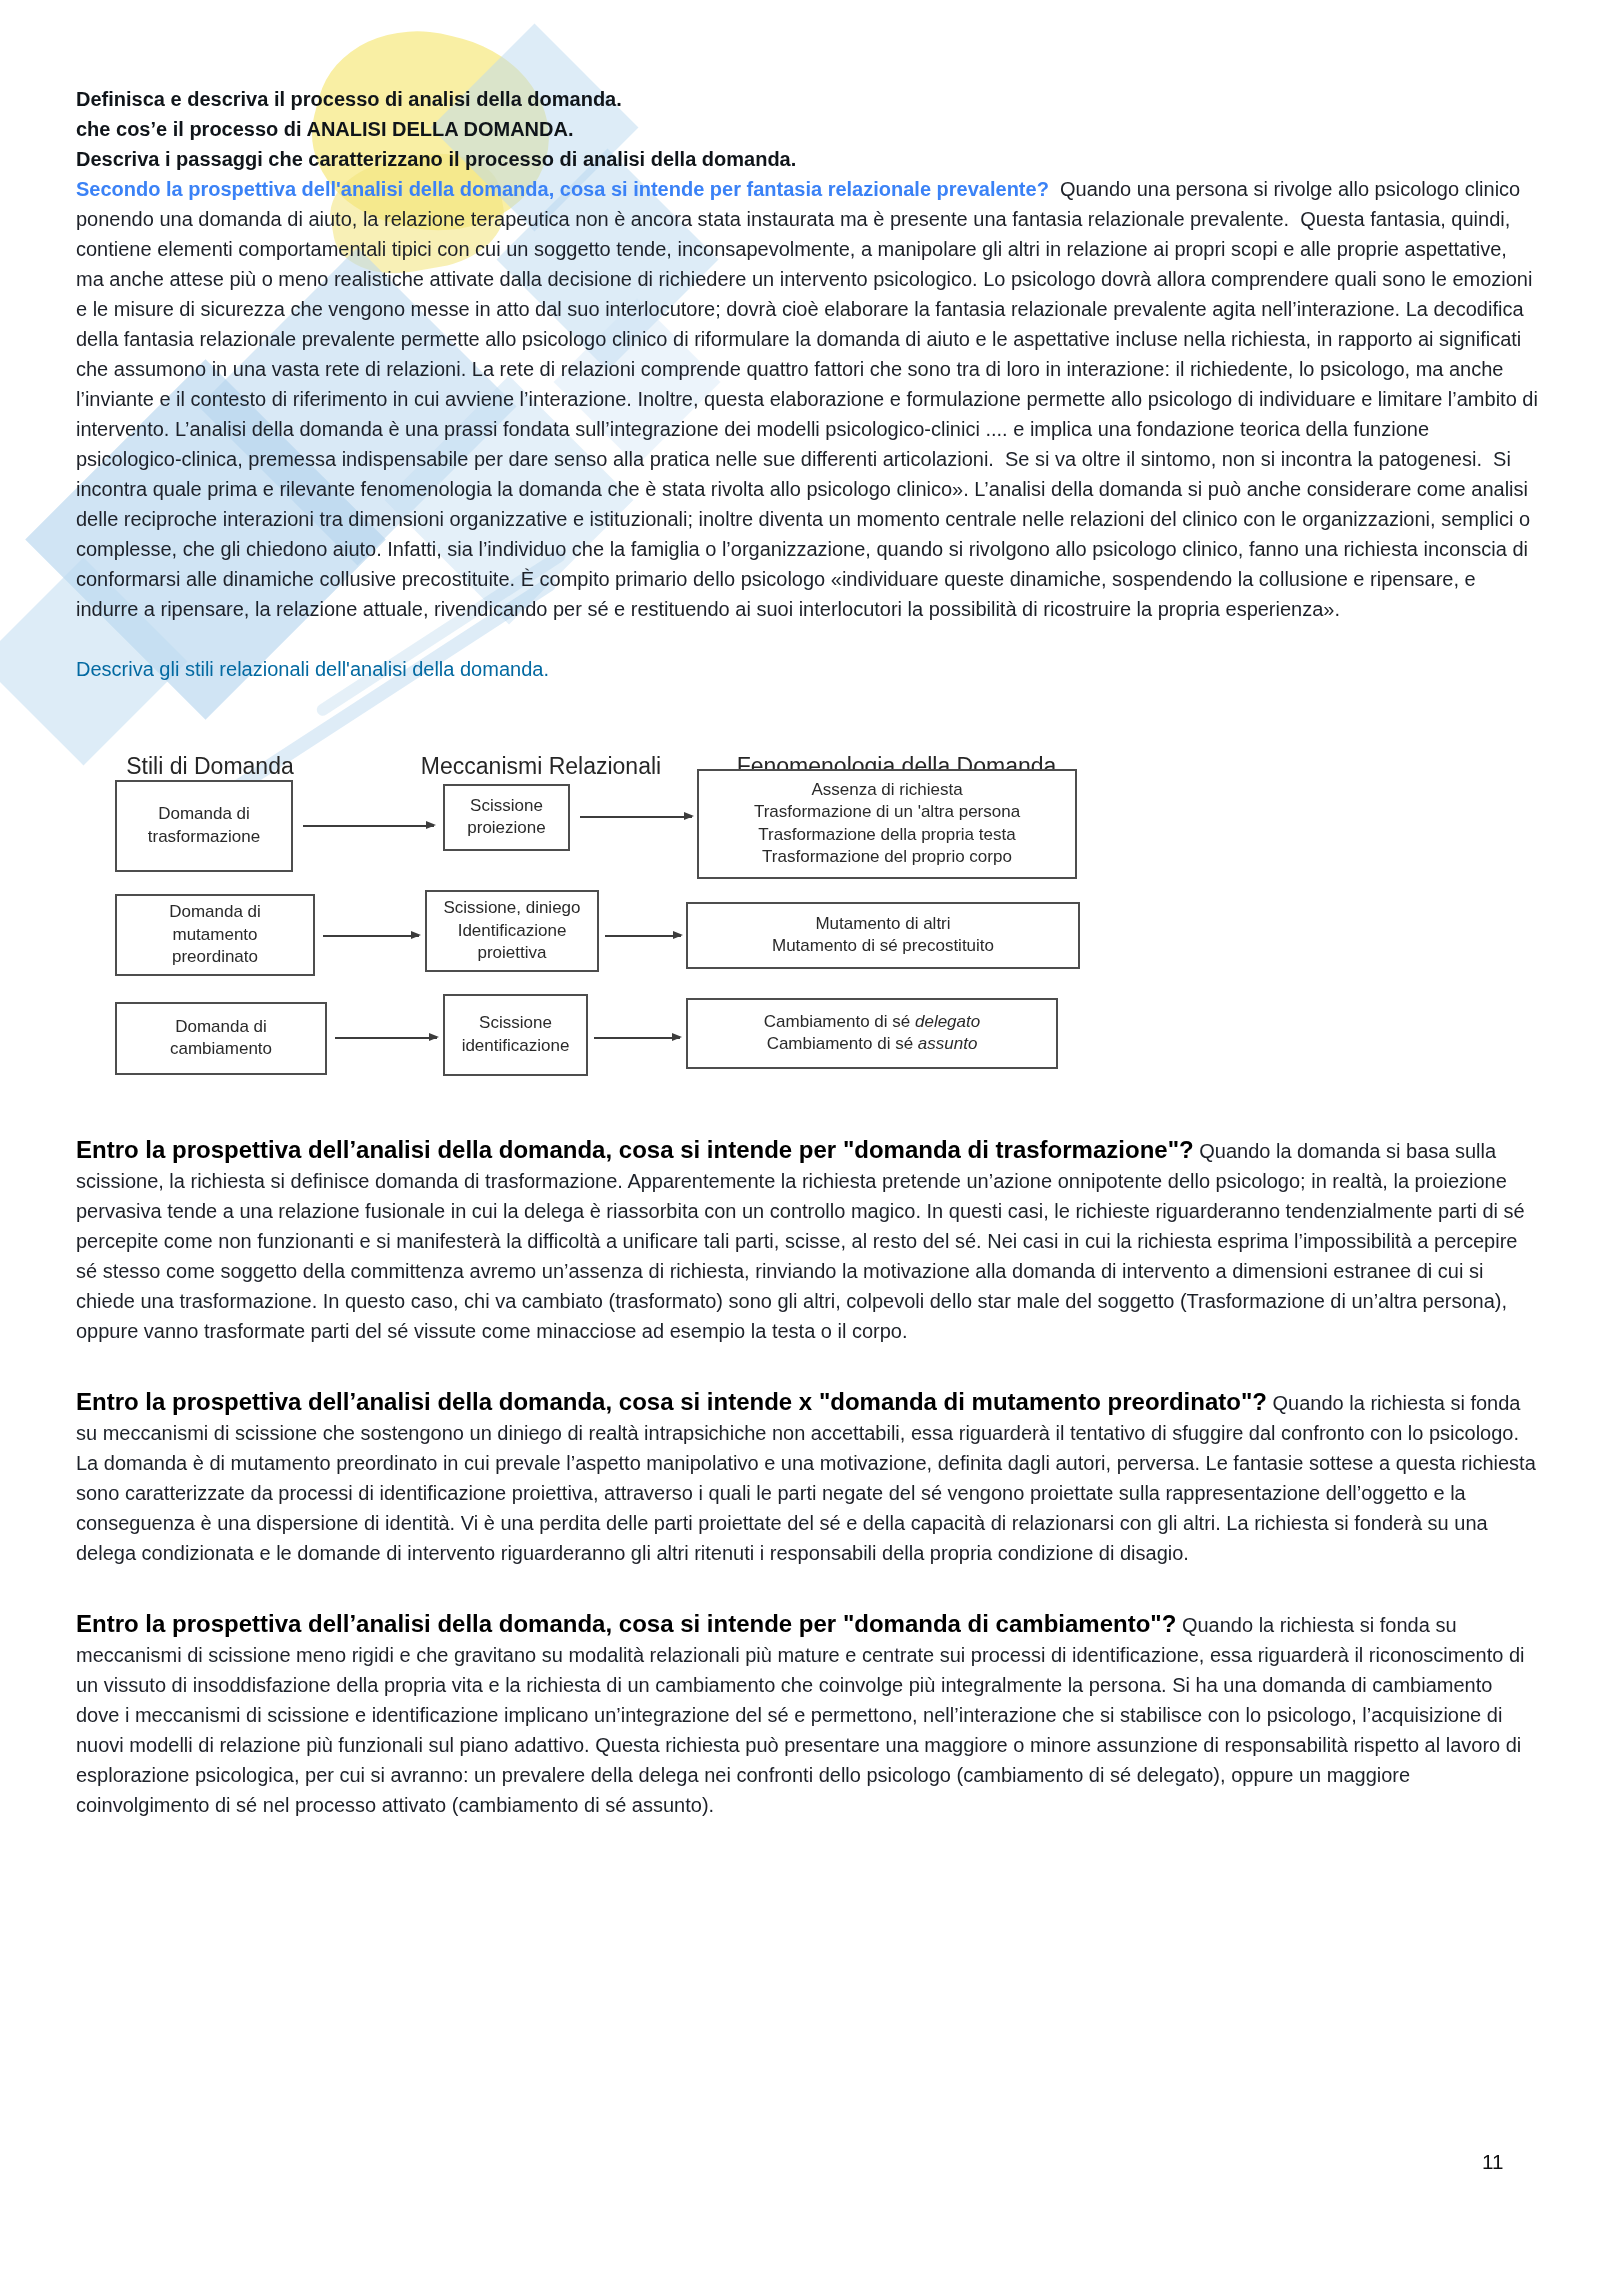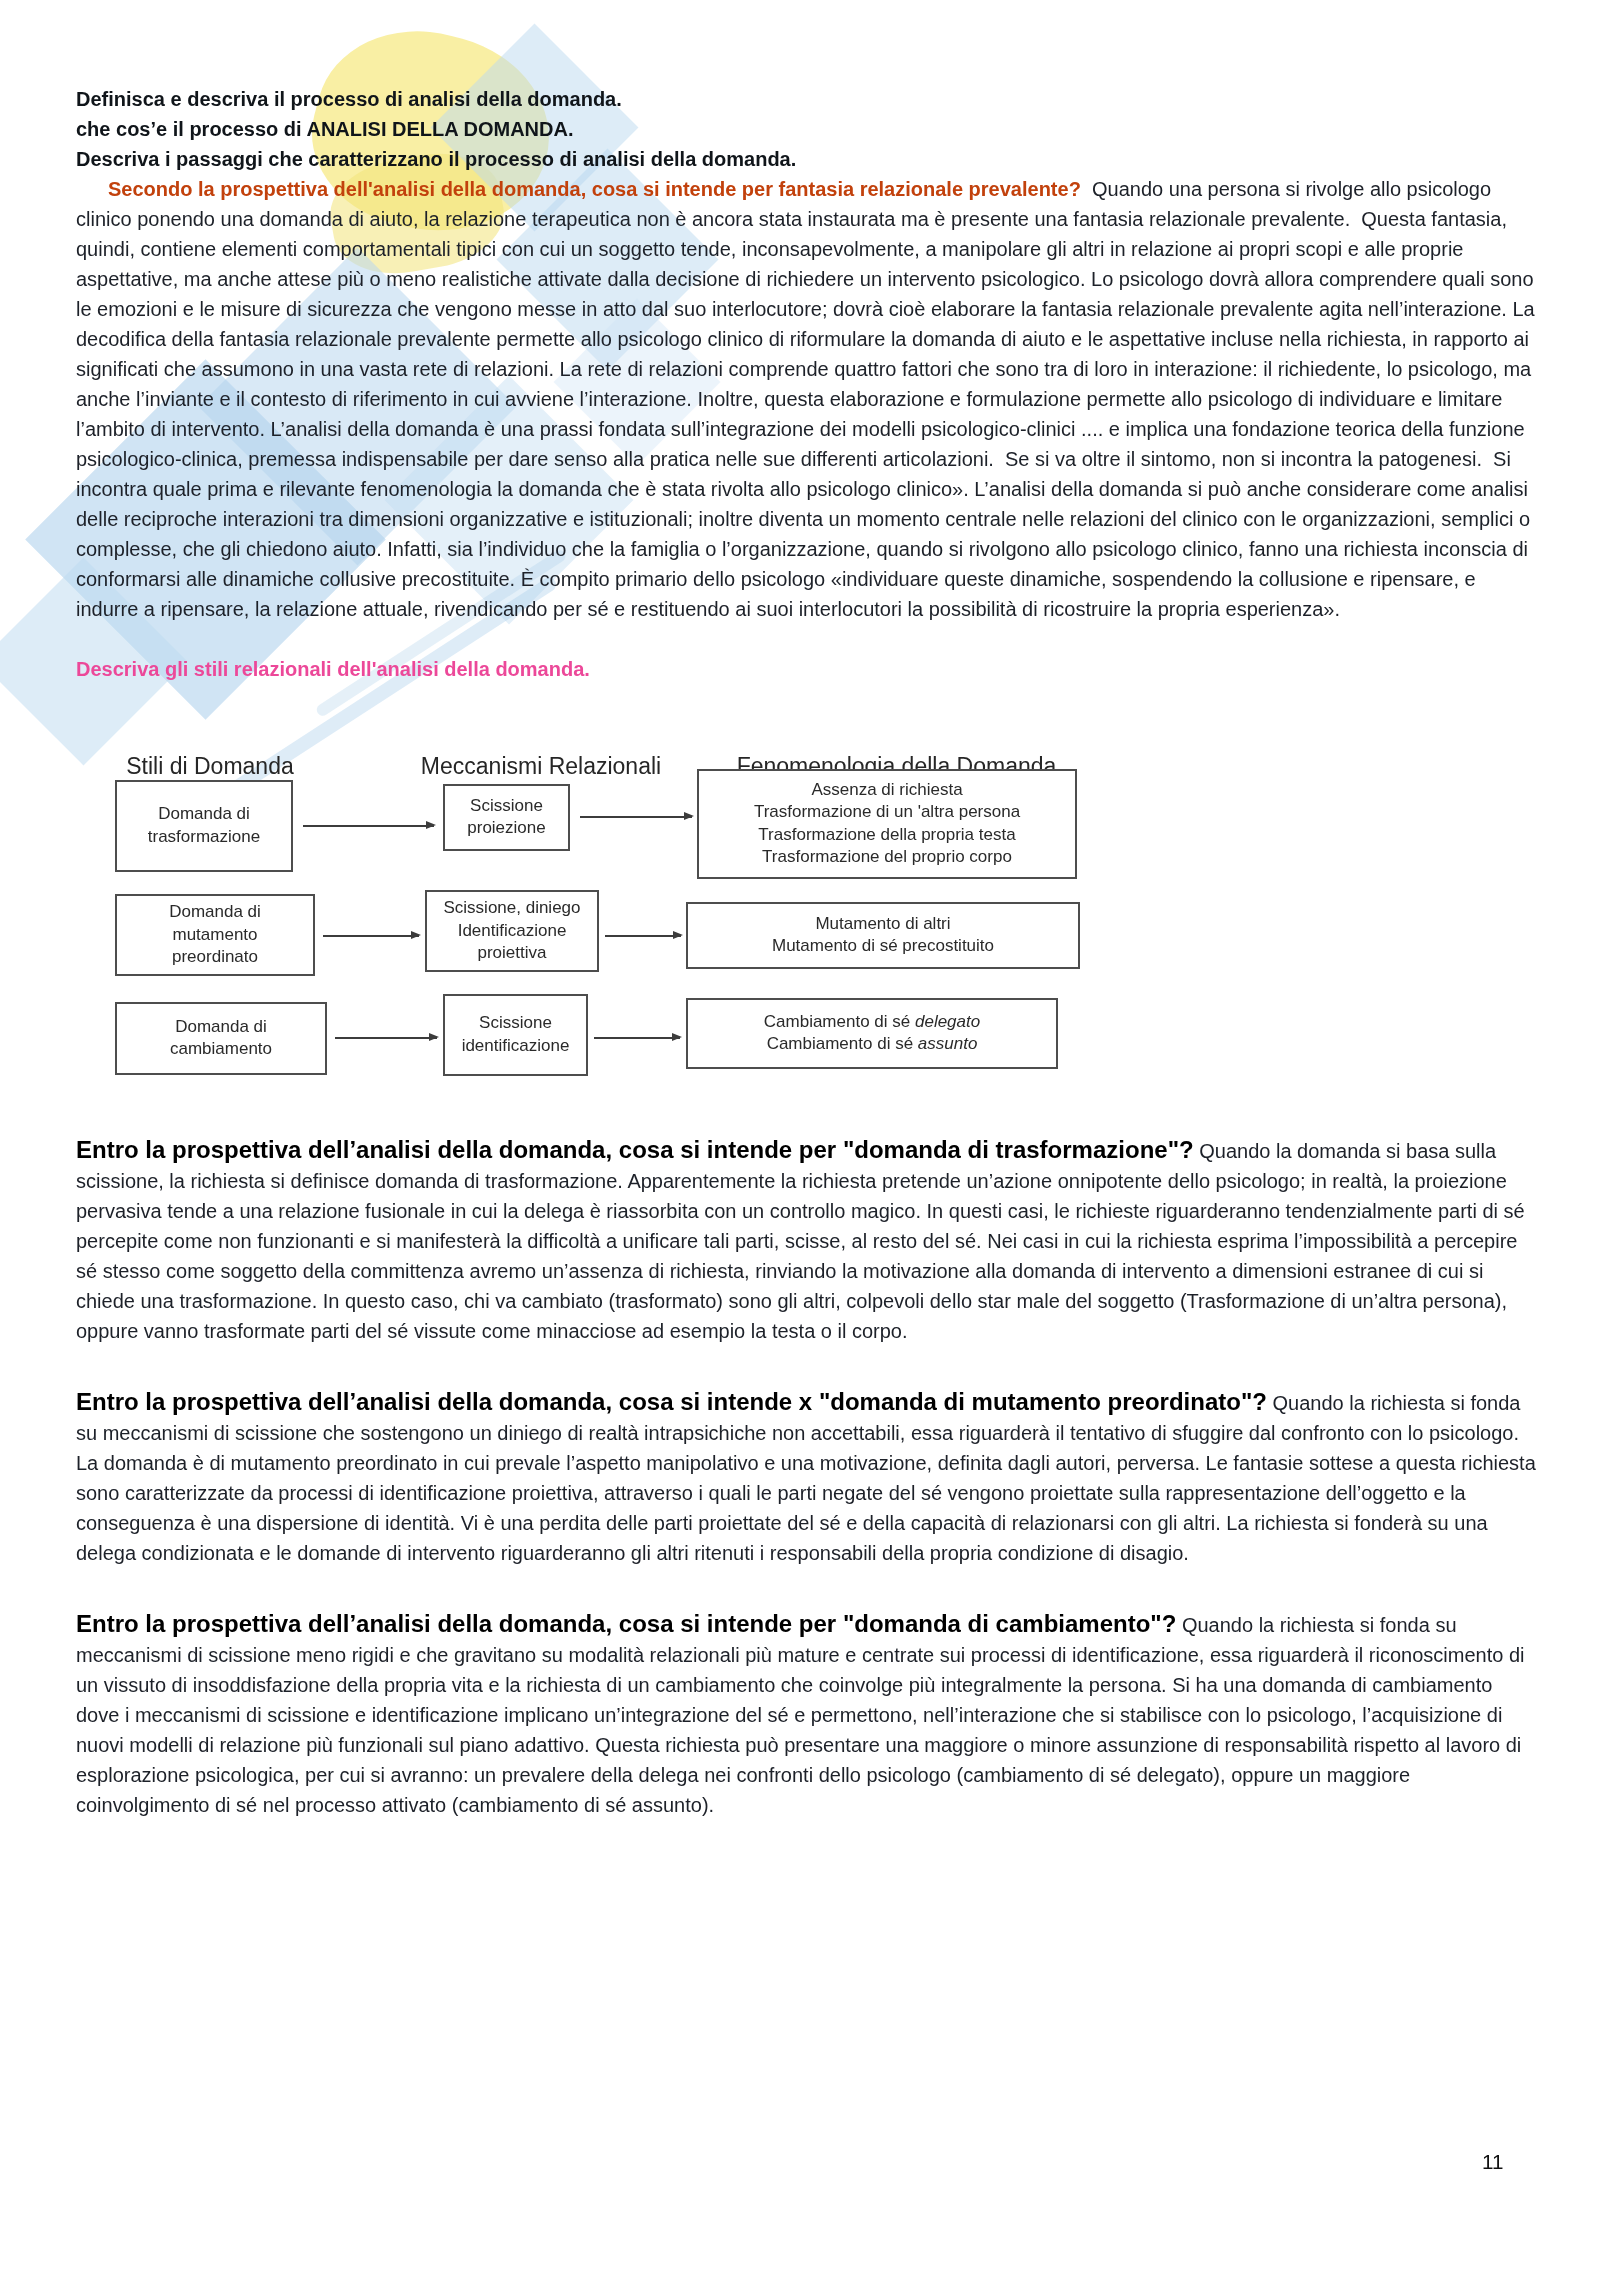--- a/index.html
+++ b/index.html
@@ -16,23 +16,23 @@
   .wm-diamond{transform:rotate(45deg);}
   
   .content{
     position:absolute;left:0;top:0;z-index:1;
     width:1620px;box-sizing:border-box;
     padding:84px 82px 0 76px;
     font-size:20px;line-height:30px;
   }
   .qline{margin:0;font-weight:bold;color:#10151a;}
   .para{margin:0;}
-  .para .q{font-weight:bold;color:#c2410c;margin-left:32px;}
+  .para .q{font-weight:bold;color:#3b82f6;}
   .para .body-text{white-space:pre-wrap;}
-  .styles-heading{margin:30px 0 0 0;font-weight:bold;color:#ec4899;}
+  .styles-heading{margin:30px 0 0 0;font-weight:normal;color:#0369a1;}
   .section{margin:41px 0 0 0;}
   .section .h{font-weight:bold;font-size:24px;color:#000;line-height:30px;}
   
   .diagram{position:relative;height:394px;margin-top:11.8px;}
   .dg-title{position:absolute;left:0;top:13.7px;width:937px;text-align:center;
             font-weight:bold;font-size:20.6px;color:#1a1a1a;}
   .dg-header{position:absolute;top:55px;text-align:center;font-size:23px;color:#262626;}
   .dg-box{position:absolute;border:2px solid #4d4d4d;background:#fff;
           display:flex;align-items:center;justify-content:center;text-align:center;
           font-size:17px;line-height:22.5px;color:#2a2a2a;box-sizing:border-box;}

